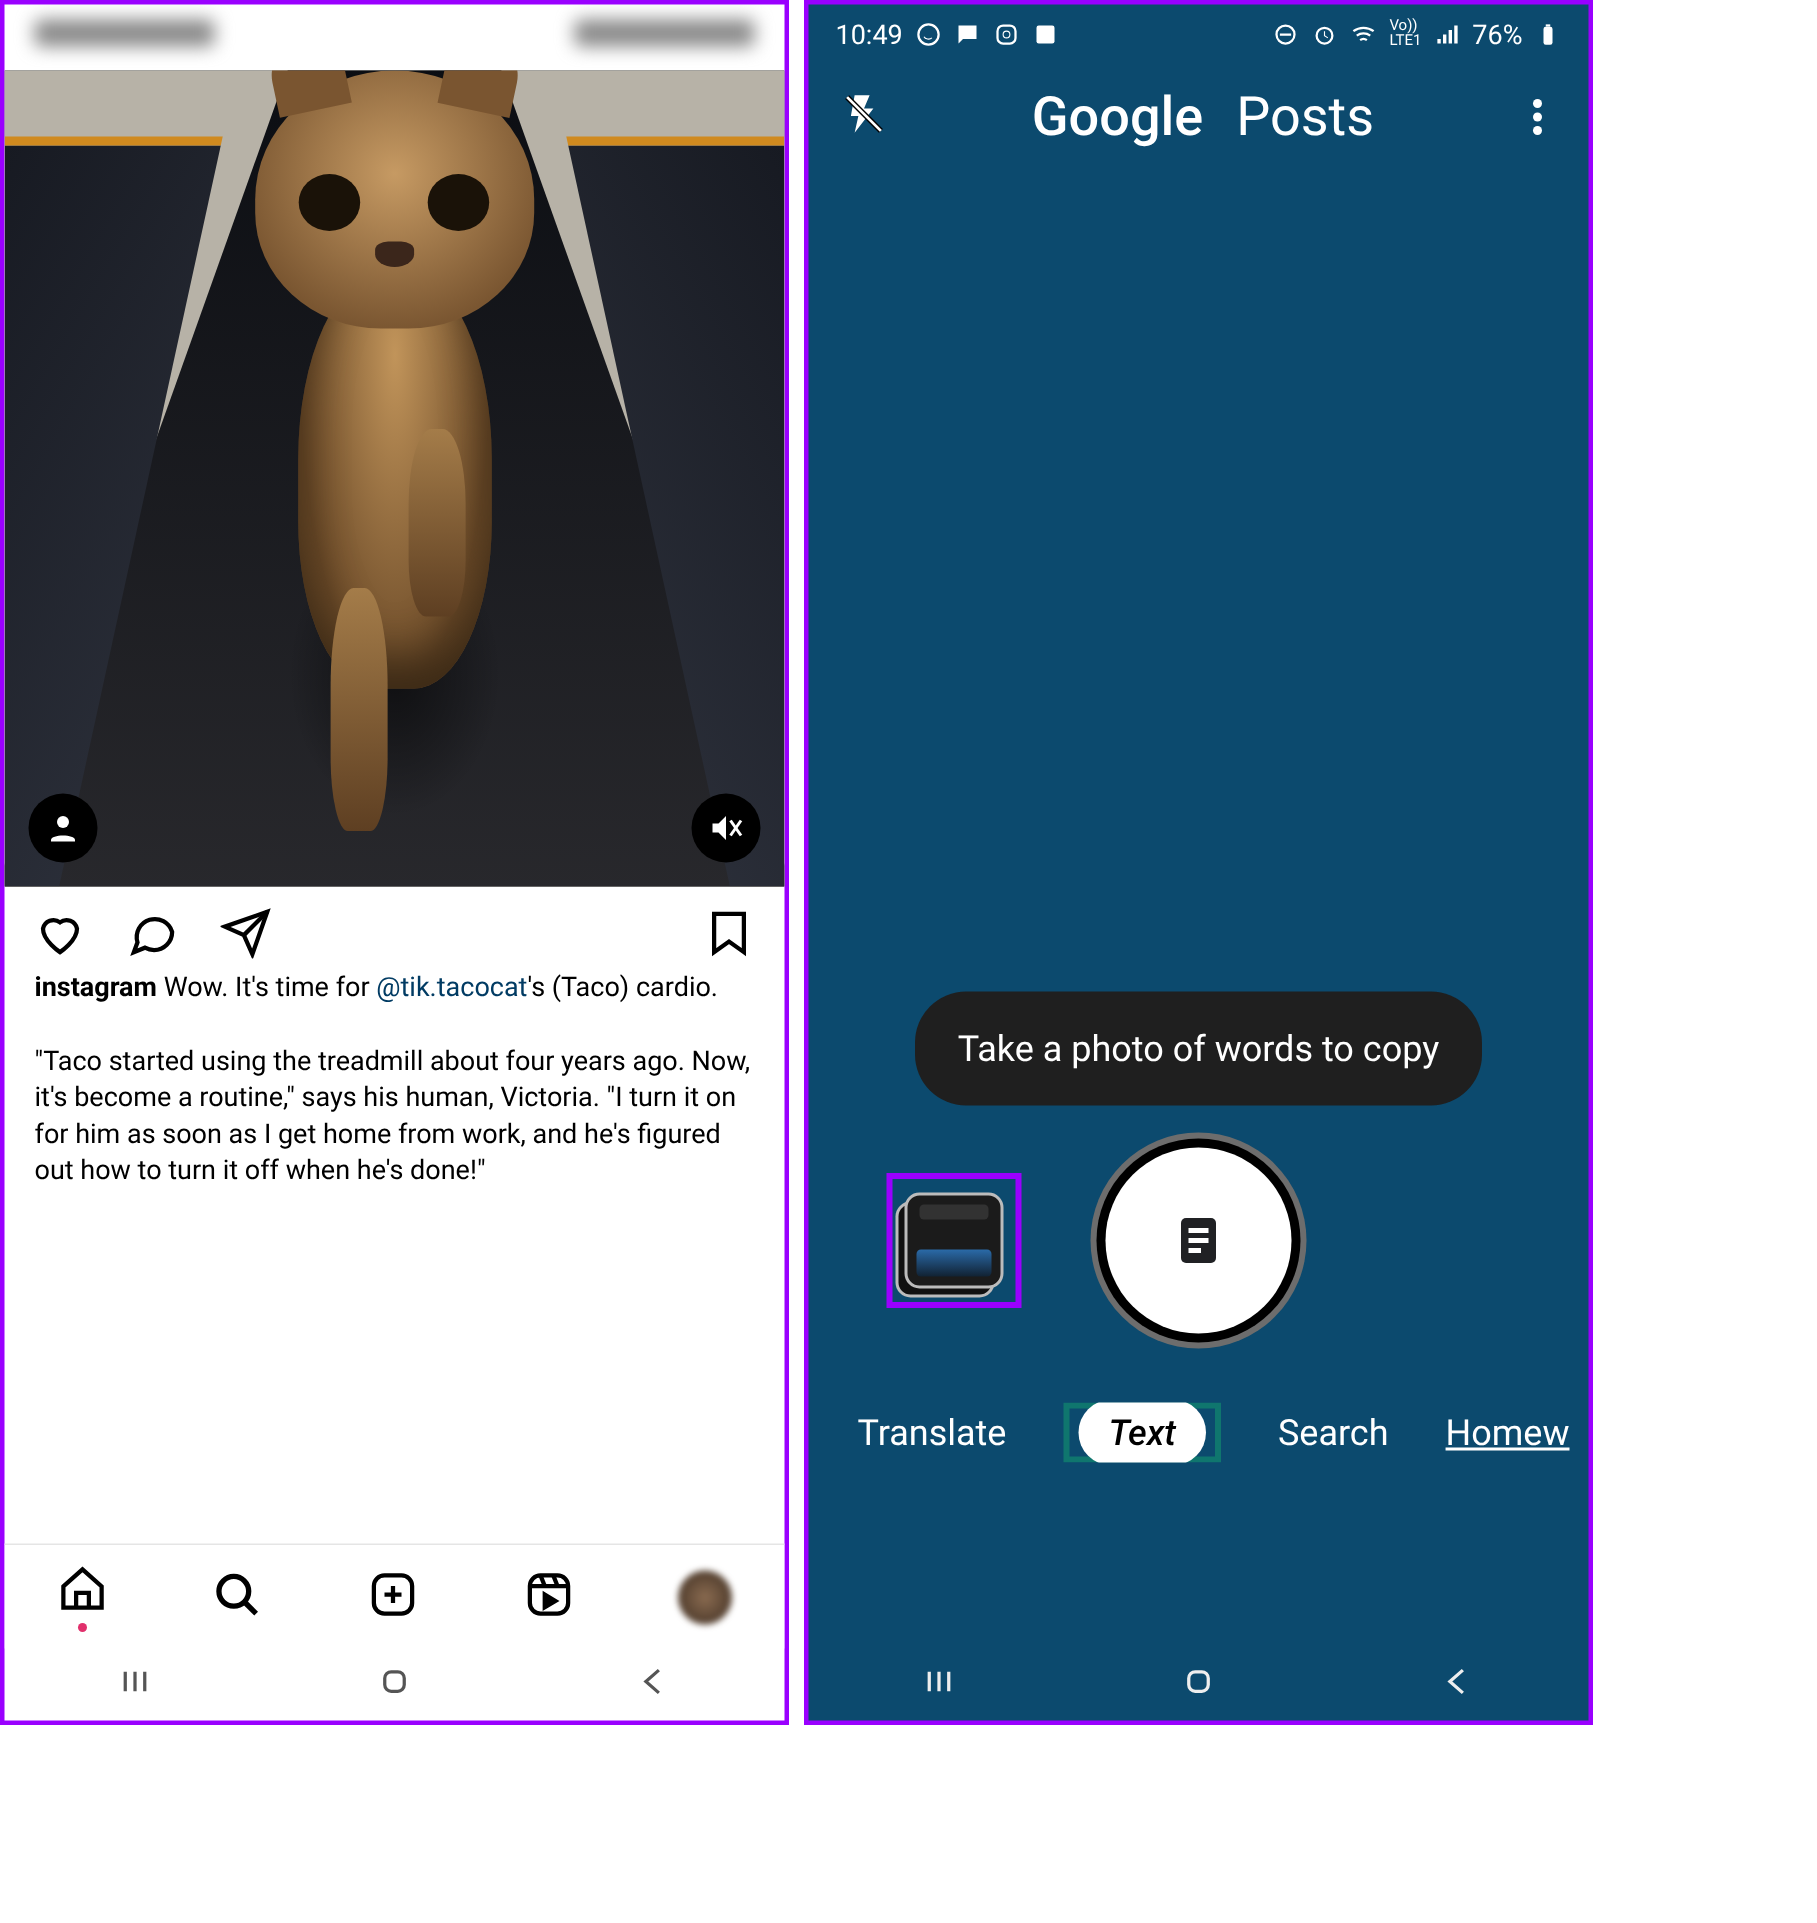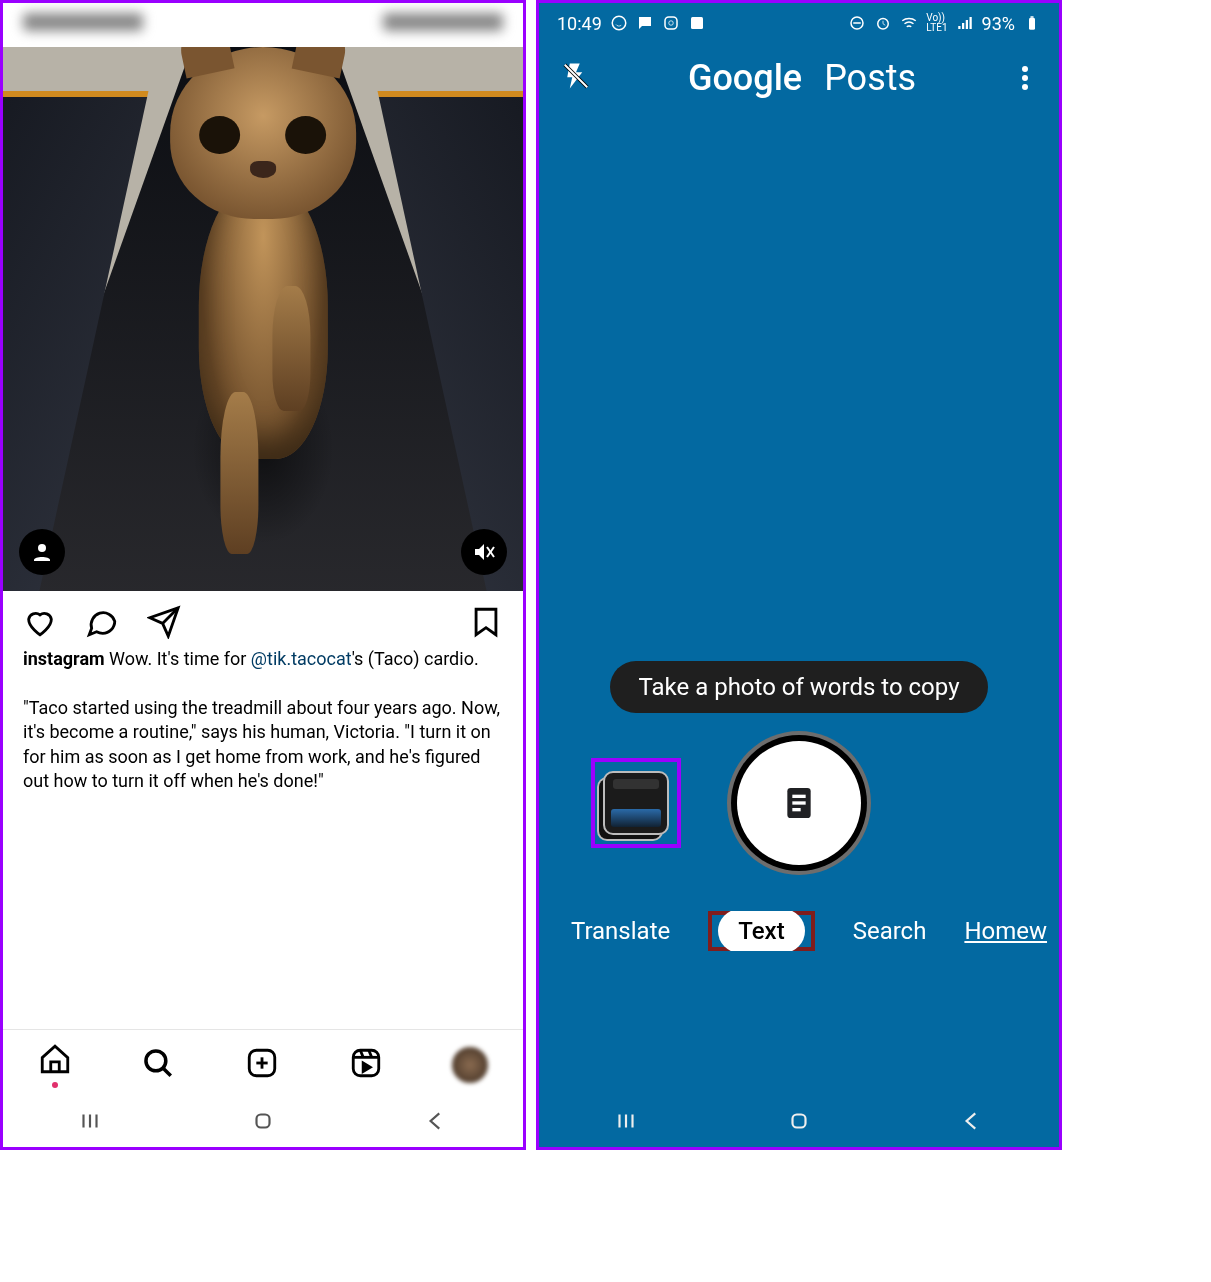--- a/index.html
+++ b/index.html
@@ -1,20 +1,20 @@
 <!DOCTYPE html>
 <html><head>
 <meta charset="utf-8">
 <style>
   * { box-sizing: border-box; margin: 0; padding: 0; }
   html, body { width: 1211px; height: 1282px; background: #fff; font-family: -apple-system, Roboto, "Segoe UI", Arial, sans-serif; }
   .wrap { display: flex; gap: 10px; padding: 0; }
   .phone { border: 3px solid #9a00ff; position: relative; overflow: hidden; }
   .phone.left  { width: 526px; height: 1150px; background: #fff; }
-  .phone.right { width: 526px; height: 1150px; background: #0369a1; }
+  .phone.right { width: 526px; height: 1150px; background: #0c4a6e; }
 
   
   .ig-statusbar { height: 44px; filter: blur(6px); display: flex; justify-content: space-between; padding: 10px 20px;}
   .ig-statusbar span { background:#888; width:120px; height:18px; border-radius:4px; }
   .ig-header { display:flex; align-items:center; gap:24px; padding:10px 20px; }
   .ig-header svg { width:32px; height:32px; }
   .ig-title { font-size: 36px; font-weight: 700; }
 
   .ig-media { position:relative; width:100%; height:544px; background:#3a3a38; overflow:hidden; }
   .treadmill { position:absolute; left:0; right:0; top:0; bottom:0; }
@@ -84,37 +84,37 @@
   .mini { font-size:10px; line-height:1; }
 
   .gl-top { display:flex; align-items:center; justify-content:space-between; padding:14px 22px 0;}
   .gl-top .flash svg { width:30px; height:30px; }
   .gl-logo { color:#fff; font-size:36px; font-weight:400; display:flex; align-items:baseline; gap:22px;}
   .gl-logo .g { font-weight:500;}
   .gl-more { color:#fff; font-size:24px; width:24px; text-align:center; }
   .gl-more .dot { width:6px; height:6px; background:#fff; border-radius:50%; margin:3px auto; }
 
   .gl-hint { margin:0 auto; background:#1f1f1f; color:#fff; font-size:24px;
-             padding:12px 28px; border-radius:34px; width:fit-content; margin-top:562px;}
+             padding:24px 28px; border-radius:34px; width:fit-content; margin-top:562px;}
 
   .gl-capture-row { display:flex; align-items:center; justify-content:center; gap:34px; margin-top:28px; position:relative; }
   .gl-thumb { width:90px; height:90px; border:4px solid #9a00ff; display:flex; align-items:center; justify-content:center; }
   .gl-thumb-inner { width:66px; height:64px; border-radius:10px; background:#1b1b1b; border:2px solid #bcbcbc;
                     box-shadow:-6px 6px 0 -2px #111, -6px 6px 0 0 #bcbcbc; position:relative; overflow:hidden;}
   .gl-thumb-inner::before{content:"";position:absolute;left:8px;right:8px;top:6px;height:10px;background:#323232;border-radius:3px;}
   .gl-thumb-inner::after{content:"";position:absolute;left:6px;right:6px;bottom:6px;height:18px;background:linear-gradient(#2a6aa8,#123); border-radius:3px;}
   .gl-shutter { width:124px; height:124px; border-radius:50%; background:#fff; display:flex; align-items:center;
                 justify-content:center; box-shadow:0 0 0 6px #000, 0 0 0 10px #6d6d6d;}
   .gl-shutter svg { width:40px; height:40px; }
   .gl-thumb-wrap{ position:absolute; left:52px;}
 
   .gl-modes { display:flex; align-items:center; gap:38px; justify-content:center; margin-top:46px;
               color:#fff; font-size:24px; overflow:hidden; padding:0 10px;}
   .gl-modes .pillmode { background:#fff; color:#000; border-radius:24px; padding:8px 20px; font-weight:500;}
-  .gl-modes .hl { border:4px solid #7f1d1d; padding:2px 6px; }
+  .gl-modes .hl { border:4px solid #0f766e; padding:2px 6px;font-style:italic; }
   .gl-modes .cut { margin-right:-20px;text-decoration:underline;}
 
   .phone.right .android-sysbar { bottom:0; }
 </style>
 </head>
 <body>
 
 <div class="wrap">
 
   <div class="phone left">
@@ -269,21 +269,21 @@
             <circle cx="12" cy="13" r="7" fill="none" stroke="#fff" stroke-width="2"></circle>
             <path d="M12 9v4l3 2" stroke="#fff" fill="none"></path>
           </svg>
         <svg viewBox="0 0 24 24">
             <path d="M3 9a15 15 0 0 1 18 0M6 13a10 10 0 0 1 12 0M9 17a5 5 0 0 1 6 0" fill="none" stroke="#fff" stroke-width="2"></path>
           </svg>
         <span class="mini"><span>Vo))</span><br><span>LTE1</span></span>
         <svg viewBox="0 0 24 24">
             <path d="M3 20h3v-4H3zM8 20h3v-8H8zM13 20h3V8h-3zM18 20h3V4h-3z"></path>
           </svg>
-        <span>93%</span>
+        <span>76%</span>
         <svg viewBox="0 0 24 24">
             <rect x="8" y="5" width="8" height="16" rx="2"></rect>
             <rect x="10" y="3" width="4" height="2"></rect>
           </svg>
       </div>
     </div>
 
     <div class="gl-top">
       <span class="flash">
         <svg viewBox="0 0 24 24" fill="#fff">

